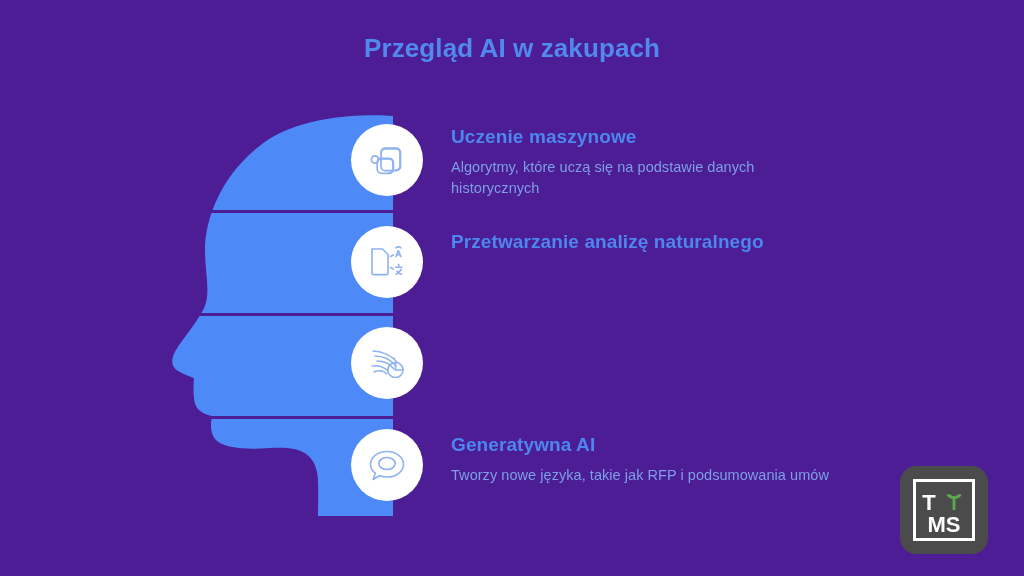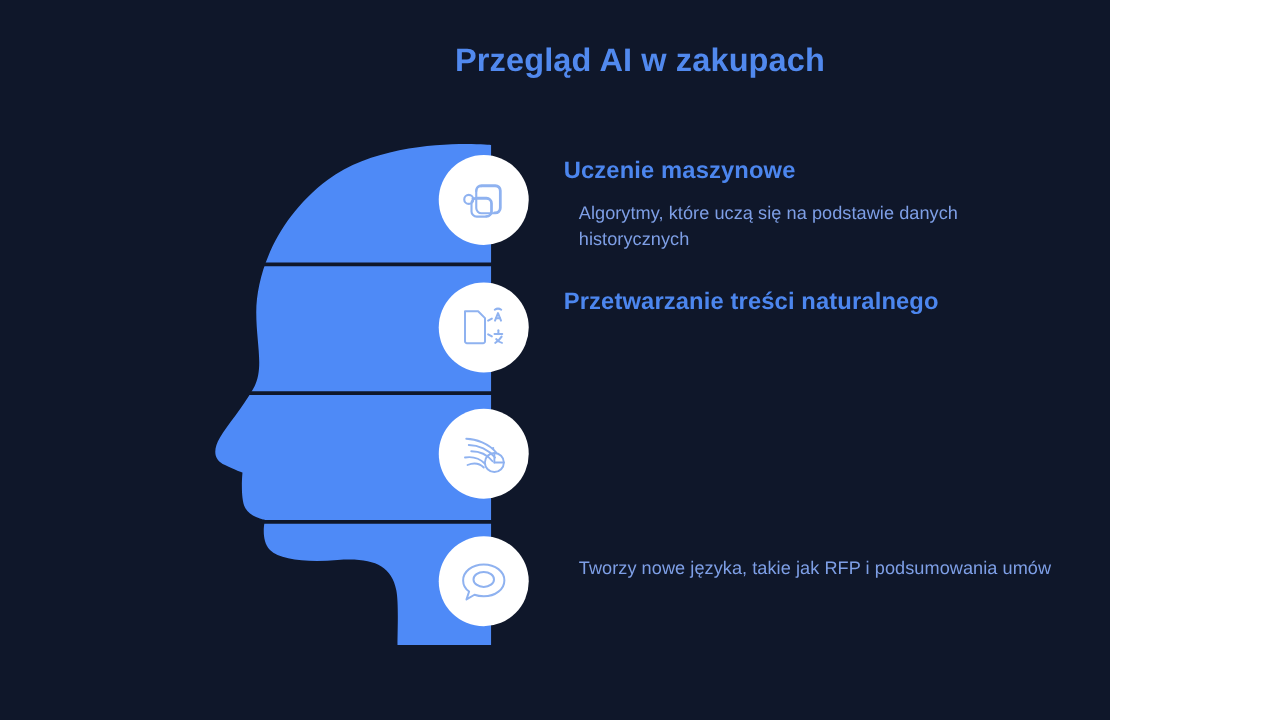--- a/index.html
+++ b/index.html
@@ -5,23 +5,23 @@
   html, body {
     margin: 0;
     padding: 0;
     background: #ffffff;
   }
   body {
     font-family: "Liberation Sans", sans-serif;
   }
   #slide {
     position: relative;
-    width: 888px;
+    width: 1024px;
     height: 576px;
-    background: #0f172a;
+    background: #4c1d95;
     overflow: hidden;
   }
 
   
   #title {
     position: absolute;
     left: 0;
     top: 33px;
     width: 1024px;
     text-align: center;
@@ -83,21 +83,21 @@
     font-weight: bold;
     color: #4c86ee;
     line-height: 24px;
     margin: 0 0 8px 0;
     letter-spacing: 0.1px;
   }
   .row-desc {
     font-size: 14.5px;
     color: #7e9fe6;
     line-height: 21px;
-    margin: 12px;
+    margin: 0;
     max-width: 360px;
     letter-spacing: 0.05px;
   }
   #row-1 .row-desc,
   #row-2 .row-desc,
   #row-3 .row-desc { max-width: 420px; }
 
   
   #logo {
     position: absolute;
@@ -220,27 +220,28 @@
       </g>
     </svg>
   </div>
 
   <div class="row" id="row-0">
     <div class="row-heading">Uczenie maszynowe</div>
     <div class="row-desc">Algorytmy, które uczą się na podstawie danych historycznych</div>
   </div>
 
   <div class="row" id="row-1">
-    <div class="row-heading">Przetwarzanie treści naturalnego</div>
+    <div class="row-heading">Przetwarzanie analizę naturalnego</div>
   </div>
 
   <div class="row" id="row-2">
   </div>
 
   <div class="row" id="row-3">
+    <div class="row-heading">Generatywna AI</div>
     <div class="row-desc">Tworzy nowe języka, takie jak RFP i podsumowania umów</div>
   </div>
 
   <div id="logo">
     <div class="logo-frame"></div>
     <svg viewBox="0 0 88 88" xmlns="http://www.w3.org/2000/svg">
 
       <text x="29" y="44" text-anchor="middle" font-family="Liberation Sans, sans-serif" font-size="22" font-weight="bold" fill="#ffffff">T</text>
 
       <g>

